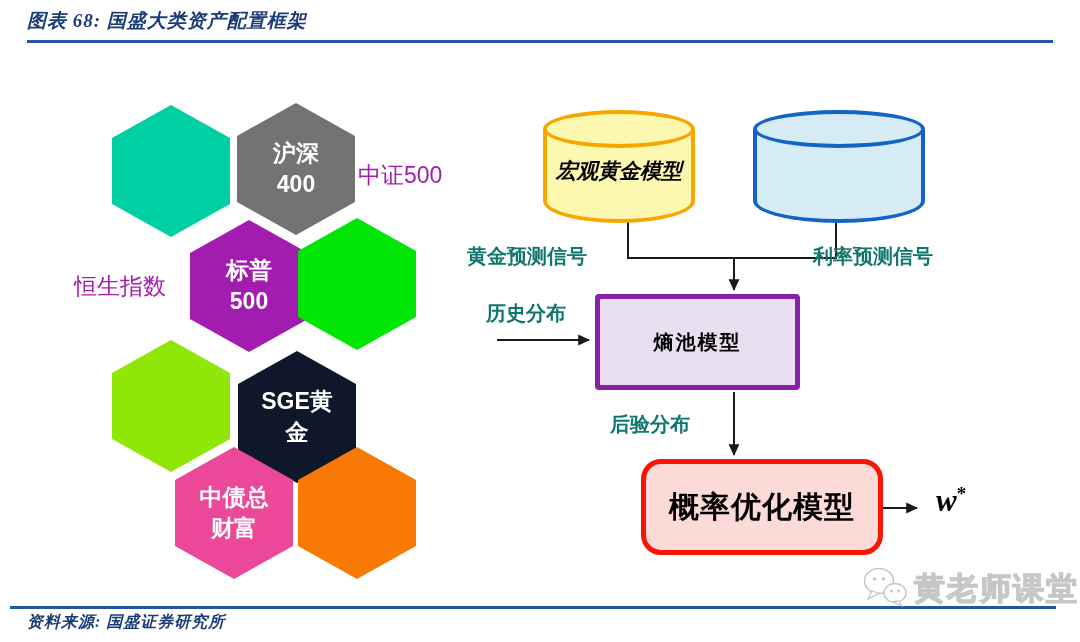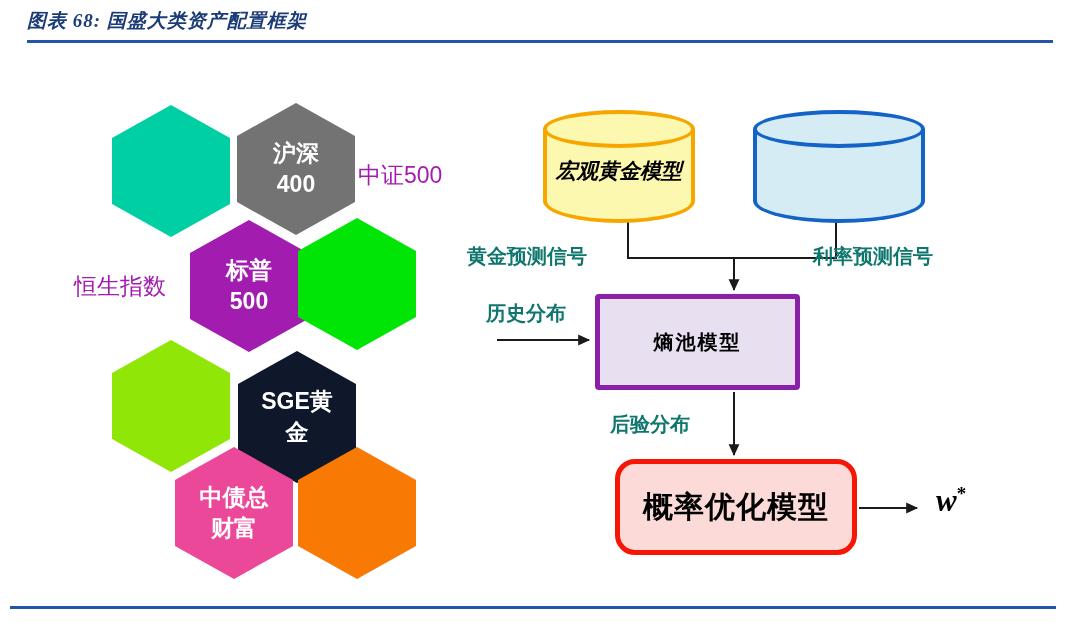--- a/index.html
+++ b/index.html
@@ -164,23 +164,39 @@
 
     <div class="edge-label" style="left:467px; top:243px;">黄金预测信号</div>
     <div class="edge-label" style="left:813px; top:243px;">利率预测信号</div>
     <div class="edge-label" style="left:486px; top:300px;">历史分布</div>
     <div class="edge-label" style="left:610px; top:411px;text-align:center;">后验分布</div>
 
     <div class="flow-box box-entropy" style="background: rgb(232, 223, 240); border-color: rgb(138, 31, 168);">
       <span>熵池模型</span>
     </div>
 
-    <div class="flow-box box-prob" style="background: rgb(251, 218, 216); border-color: rgb(247, 21, 5);">
+    <div class="flow-box box-prob" style="background: rgb(251, 218, 216); border-color: rgb(247, 21, 5); margin-left: 26px;">
       <span>概率优化模型</span>
     </div>
 
     <div class="w-star"><span>w</span><sup>*</sup></div>
   </div>
 
   <div class="rule rule-bottom" style="background: rgb(35, 86, 168);"></div>
-
+  <div class="source-note" style="color: rgb(28, 60, 120);">资料来源: 国盛证券研究所</div>
+
+  <div class="watermark">
+    <span>
+      <svg width="46" height="42" viewBox="0 0 46 42">
+        <ellipse cx="17" cy="15" rx="14.5" ry="12.5" fill="#ffffff" stroke="#c6c6c6" stroke-width="1.5"></ellipse>
+        <path d="M10,25 L6,33 L17,27.3 z" fill="#ffffff" stroke="#c6c6c6" stroke-width="1.2"></path>
+        <ellipse cx="33" cy="27" rx="11" ry="9.5" fill="#ffffff" stroke="#c6c6c6" stroke-width="1.5"></ellipse>
+        <path d="M37,35 L40,40 L31,35.8 z" fill="#ffffff" stroke="#c6c6c6" stroke-width="1.2"></path>
+        <circle cx="12.5" cy="13" r="1.8" fill="#c6c6c6"></circle>
+        <circle cx="21.5" cy="13" r="1.8" fill="#c6c6c6"></circle>
+        <circle cx="29.5" cy="25" r="1.5" fill="#c6c6c6"></circle>
+        <circle cx="36.5" cy="25" r="1.5" fill="#c6c6c6"></circle>
+      </svg>
+    </span>
+    <span class="watermark-text">黄老师课堂</span>
+  </div>
 
 </div>
 
 </body></html>

